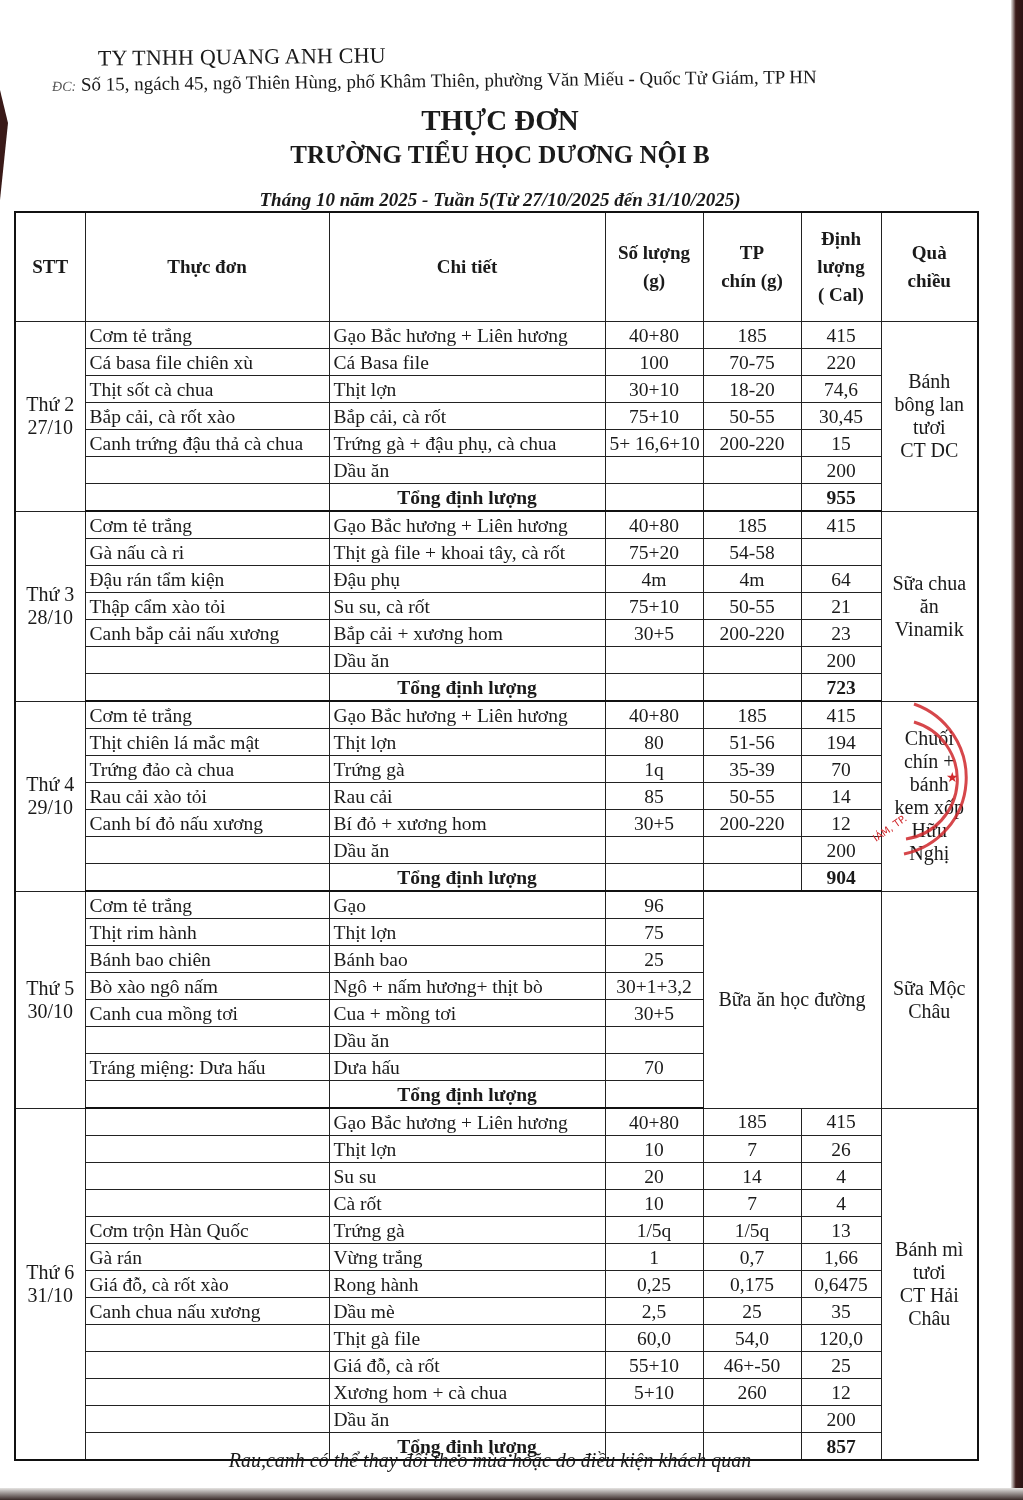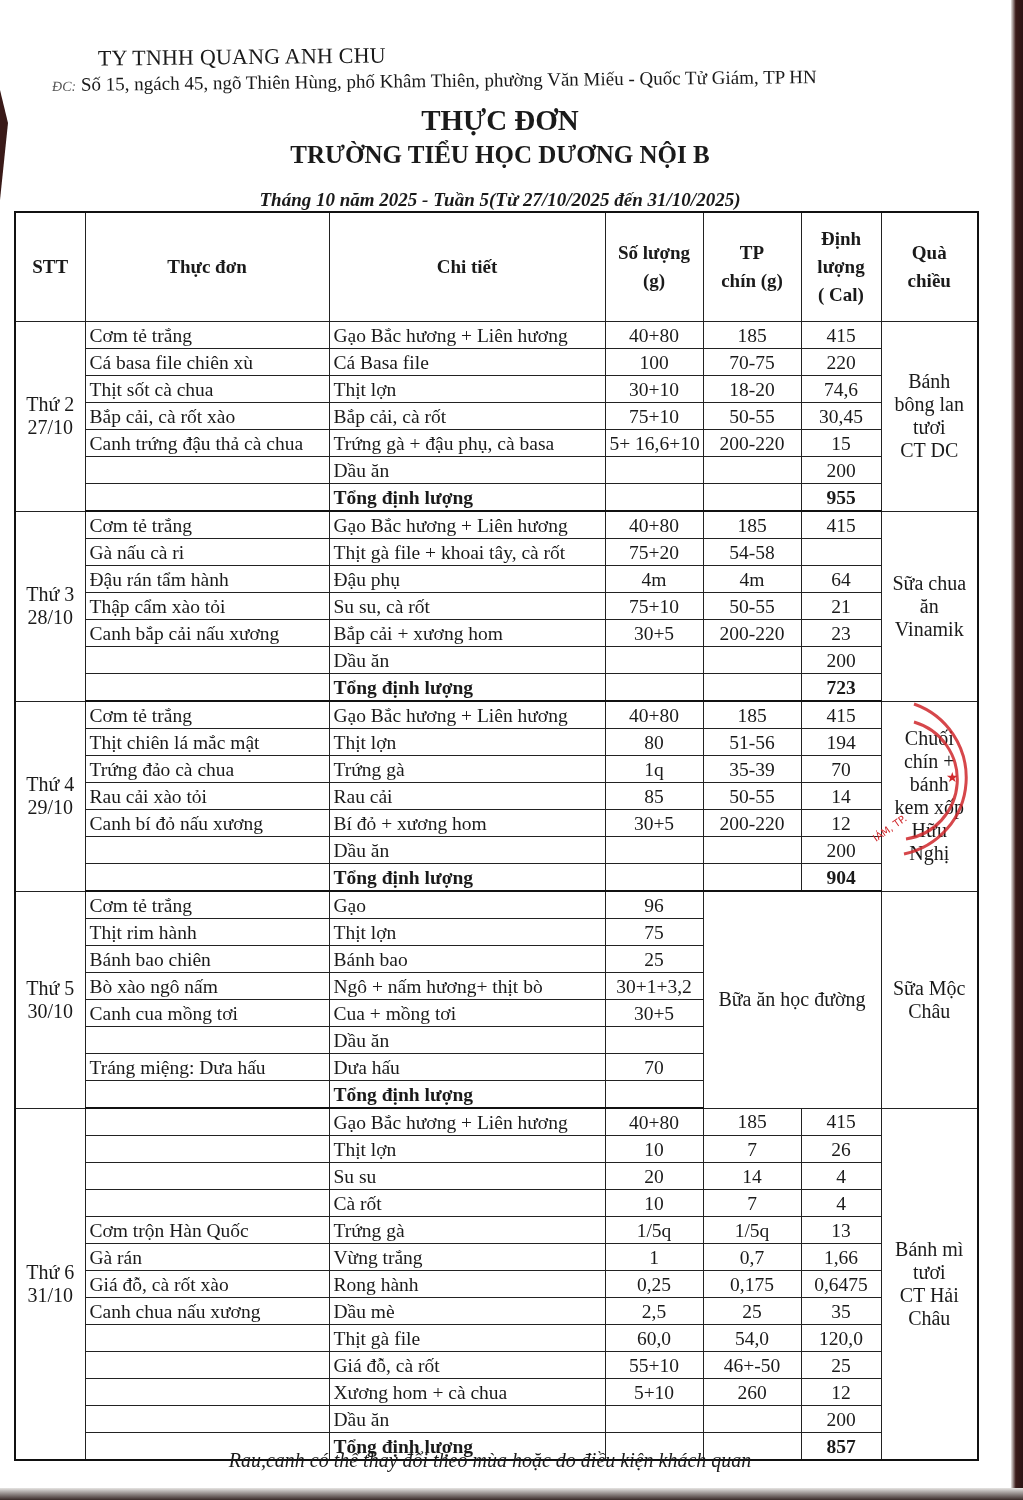--- a/index.html
+++ b/index.html
@@ -67,21 +67,21 @@
   td.detail { text-align: left; }
   td.num { text-align: center; }
   td.snack {
     text-align: center; vertical-align: middle; white-space: normal;
     line-height: 28px; font-size: 20px; border-bottom: 2.5px solid #111;
   }
   td.merged {
     text-align: center; vertical-align: middle; font-size: 20px;
     border-bottom: 2.5px solid #111;
   }
-  tr.last td { border-bottom: 2.5px solid #111; }
+  tr.last td { border-bottom: 2.5px solid #111; text-align: center; }
   .bold { font-weight: bold; }
   .stamp {
     position: absolute; left: 864px; top: 694px; width: 150px; height: 170px;
     pointer-events: none;
   }
   .footnote {
     position: absolute; left: 0; width: 980px; top: 1449px; text-align: center;
     font-style: italic; font-size: 20px;
   }
 </style>
@@ -163,21 +163,21 @@
       </tr>
       <tr style="height: 26px;">
         <td class="dish">Bắp cải, cà rốt xào</td>
         <td class="detail">Bắp cải, cà rốt</td>
         <td class="num">75+10</td>
         <td class="num">50-55</td>
         <td class="num">30,45</td>
       </tr>
       <tr style="height: 26px;">
         <td class="dish">Canh trứng đậu thả cà chua</td>
-        <td class="detail">Trứng gà + đậu phụ, cà basa</td>
+        <td class="detail">Trứng gà + đậu phụ, cà chua</td>
         <td class="num">5+ 16,6+10</td>
         <td class="num">200-220</td>
         <td class="num">15</td>
       </tr>
       <tr style="height: 26px;">
         <td class="dish"></td>
         <td class="detail">Dầu ăn</td>
         <td class="num"></td>
         <td class="num"></td>
         <td class="num">200</td>
@@ -199,21 +199,21 @@
         <td class="snack" rowspan="7"><span>Sữa chua</span><br><span>ăn</span><br><span>Vinamik</span></td>
       </tr>
       <tr style="height: 26px;">
         <td class="dish">Gà nấu cà ri</td>
         <td class="detail">Thịt gà file + khoai tây, cà rốt</td>
         <td class="num">75+20</td>
         <td class="num">54-58</td>
         <td class="num"></td>
       </tr>
       <tr style="height: 26px;">
-        <td class="dish">Đậu rán tẩm hành</td>
+        <td class="dish">Đậu rán tẩm kiện</td>
         <td class="detail">Đậu phụ</td>
         <td class="num">4m</td>
         <td class="num">4m</td>
         <td class="num">64</td>
       </tr>
       <tr style="height: 26px;">
         <td class="dish">Thập cẩm xào tỏi</td>
         <td class="detail">Su su, cà rốt</td>
         <td class="num">75+10</td>
         <td class="num">50-55</td>

